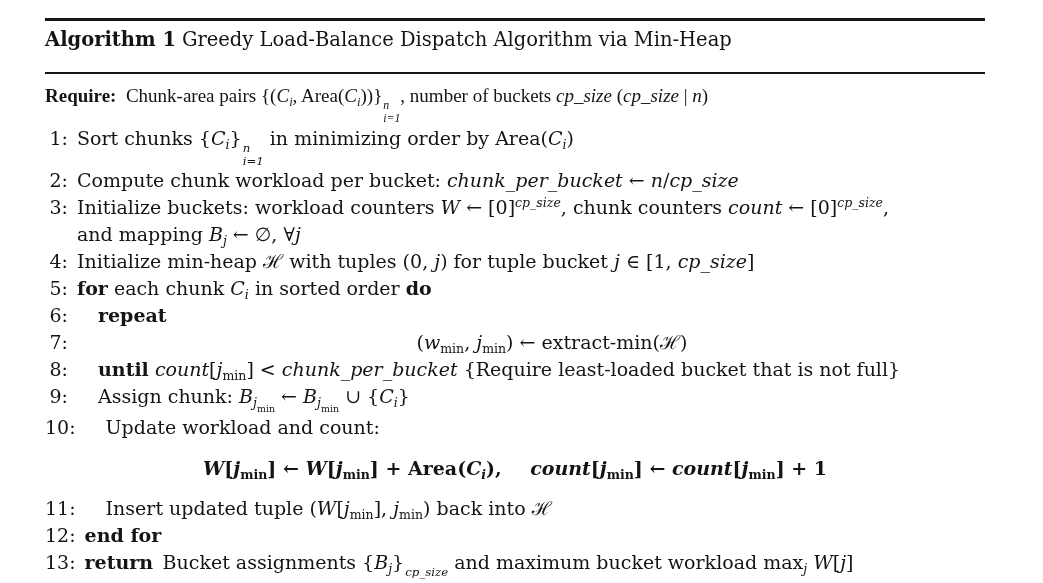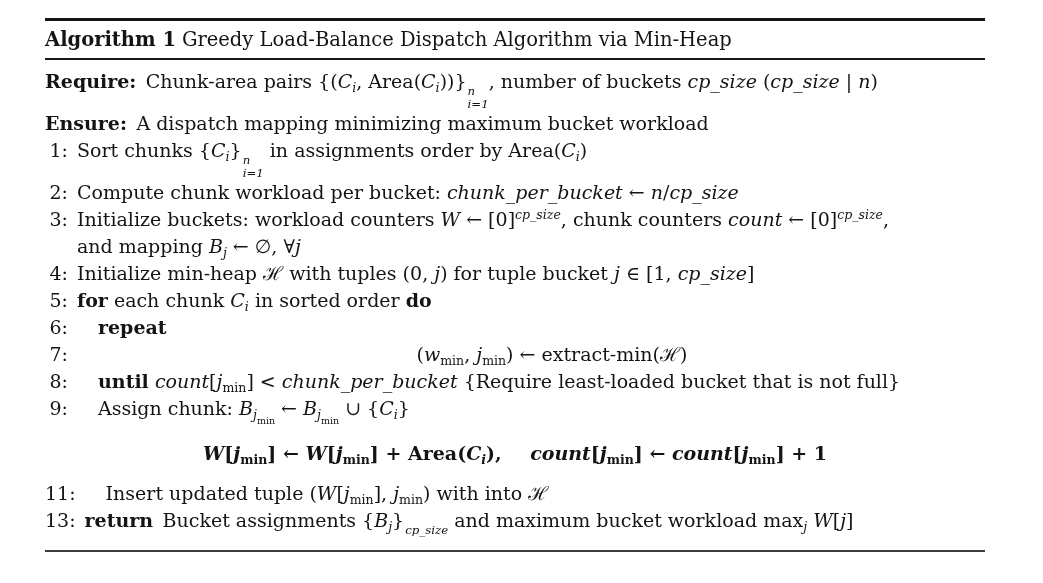--- a/index.html
+++ b/index.html
@@ -10,31 +10,31 @@
     -webkit-font-smoothing:antialiased;
   }
   .page { padding:18px 58px 0 45px; }
   .algo-box {
     border-top:3px solid #161616;
     border-bottom:2px solid #3c3c3c;
   }
   .algo-header {
     font-size:19.5px;
     line-height:26px;
-    padding:6px 2px 5px 0;
+    padding:6px 2px 19px 0;
     border-bottom:2px solid #161616;
     white-space:nowrap;
   }
   .algo-title { margin-left:0.30em; }
   .algo-body {
     padding:8px 0 14px 0;
     font-size:19px;
   }
   .algo-line { display:flex; line-height:27px; }
-  .algo-line.full .lcontent { padding-left:0; }
+  .algo-line.full .lcontent { padding-left:0;font-family:Liberation Serif, serif; }
   .algo-line.centered { justify-content:center; margin:14px 0 13px 0; }
   .algo-line.centered .lcontent { flex:none;font-weight:bold; }
   .lnum {
     flex:0 0 32px;
     text-align:right;
     padding-right:9px;
     white-space:pre;
   }
   .lcontent { flex:1; }
   .indent-0 { padding-left:0; }
@@ -65,29 +65,26 @@
     <div class="algo-header">
       <span class="seg-b">Algorithm 1</span><span class="algo-title">Greedy Load-Balance Dispatch Algorithm via Min-Heap</span>
     </div>
     <div class="algo-body">
         <div class="algo-line full">
           <span class="lcontent indent-0"><span class="seg-b">Require:</span><span> Chunk-area pairs {(</span><span class="seg-i">C</span><span class="seg-sub seg-i">i</span><span>, Area(</span><span class="seg-i">C</span><span class="seg-sub seg-i">i</span><span>))}</span><span class="stack">
               <span class="st-sup">n</span>
               <span class="st-sub">i=1</span>
             </span><span>, number of buckets </span><span class="seg-i">cp_size</span><span> (</span><span class="seg-i">cp_size</span><span> | </span><span class="seg-i">n</span><span>)</span></span>
         </div>
-        <div class="algo-line full">
-          <span class="lcontent indent-0"><span class="seg-b">Ensure:</span><span> A dispatch mapping minimizing maximum bucket workload</span></span>
-        </div>
         <div class="algo-line">
           <span class="lnum">1:</span>
           <span class="lcontent indent-0"><span>Sort chunks {</span><span class="seg-i">C</span><span class="seg-sub seg-i">i</span><span>}</span><span class="stack">
               <span class="st-sup">n</span>
               <span class="st-sub">i=1</span>
-            </span><span> in assignments order by Area(</span><span class="seg-i">C</span><span class="seg-sub seg-i">i</span><span>)</span></span>
+            </span><span> in minimizing order by Area(</span><span class="seg-i">C</span><span class="seg-sub seg-i">i</span><span>)</span></span>
         </div>
         <div class="algo-line">
           <span class="lnum">2:</span>
           <span class="lcontent indent-0"><span>Compute chunk workload per bucket: </span><span class="seg-i">chunk_per_bucket</span><span> ← </span><span class="seg-i">n</span><span>/</span><span class="seg-i">cp_size</span></span>
         </div>
         <div class="algo-line">
           <span class="lnum">3:</span>
           <span class="lcontent indent-0"><span>Initialize buckets: workload counters </span><span class="seg-i">W</span><span> ← [0]</span><span class="seg-sup seg-i">cp_size</span><span>, chunk counters </span><span class="seg-i">count</span><span> ← [0]</span><span class="seg-sup seg-i">cp_size</span><span>,</span><br><span>and mapping </span><span class="seg-i">B</span><span class="seg-sub seg-i">j</span><span> ← ∅, ∀</span><span class="seg-i">j</span></span>
         </div>
         <div class="algo-line">
@@ -107,26 +104,34 @@
           <span class="lcontent indent-2"><span>(</span><span class="seg-i">w</span><span class="seg-sub">min</span><span>, </span><span class="seg-i">j</span><span class="seg-sub">min</span><span>) ← extract-min(</span><span>ℋ</span><span>)</span></span>
         </div>
         <div class="algo-line">
           <span class="lnum">8:</span>
           <span class="lcontent indent-1"><span class="seg-b">until</span><span> </span><span class="seg-i">count</span><span>[</span><span class="seg-i">j</span><span class="seg-sub">min</span><span>] &lt; </span><span class="seg-i">chunk_per_bucket</span><span> {Require least-loaded bucket that is not full}</span></span>
         </div>
         <div class="algo-line">
           <span class="lnum">9:</span>
           <span class="lcontent indent-1"><span>Assign chunk: </span><span class="seg-i">B</span><span class="seg-sub seg-i">j</span><span class="seg-subsub">min</span><span> ← </span><span class="seg-i">B</span><span class="seg-sub seg-i">j</span><span class="seg-subsub">min</span><span> ∪ {</span><span class="seg-i">C</span><span class="seg-sub seg-i">i</span><span>}</span></span>
         </div>
+        <div class="algo-line">
+          <span class="lnum">10:</span>
+          <span class="lcontent indent-1"><span>Update workload and count:</span></span>
+        </div>
         <div class="algo-line centered">
           <span class="lcontent indent-0"><span class="seg-i">W</span><span>[</span><span class="seg-i">j</span><span class="seg-sub">min</span><span>] ← </span><span class="seg-i">W</span><span>[</span><span class="seg-i">j</span><span class="seg-sub">min</span><span>] + Area(</span><span class="seg-i">C</span><span class="seg-sub seg-i">i</span><span>),  </span><span class="seg-i">count</span><span>[</span><span class="seg-i">j</span><span class="seg-sub">min</span><span>] ← </span><span class="seg-i">count</span><span>[</span><span class="seg-i">j</span><span class="seg-sub">min</span><span>] + 1</span></span>
         </div>
         <div class="algo-line">
           <span class="lnum">11:</span>
-          <span class="lcontent indent-1"><span>Insert updated tuple (</span><span class="seg-i">W</span><span>[</span><span class="seg-i">j</span><span class="seg-sub">min</span><span>], </span><span class="seg-i">j</span><span class="seg-sub">min</span><span>) with into </span><span>ℋ</span></span>
+          <span class="lcontent indent-1"><span>Insert updated tuple (</span><span class="seg-i">W</span><span>[</span><span class="seg-i">j</span><span class="seg-sub">min</span><span>], </span><span class="seg-i">j</span><span class="seg-sub">min</span><span>) back into </span><span>ℋ</span></span>
+        </div>
+        <div class="algo-line">
+          <span class="lnum">12:</span>
+          <span class="lcontent indent-0"><span class="seg-b">end for</span></span>
         </div>
         <div class="algo-line">
           <span class="lnum">13:</span>
           <span class="lcontent indent-0"><span class="seg-b">return</span><span> Bucket assignments {</span><span class="seg-i">B</span><span class="seg-sub seg-i">j</span><span>}</span><span class="stack">
               <span class="st-sup">cp_size</span>
             </span><span> and maximum bucket workload max</span><span class="seg-sub seg-i">j</span><span> </span><span class="seg-i">W</span><span>[</span><span class="seg-i">j</span><span>]</span></span>
         </div>
       </div>
   </div>
 </div>

